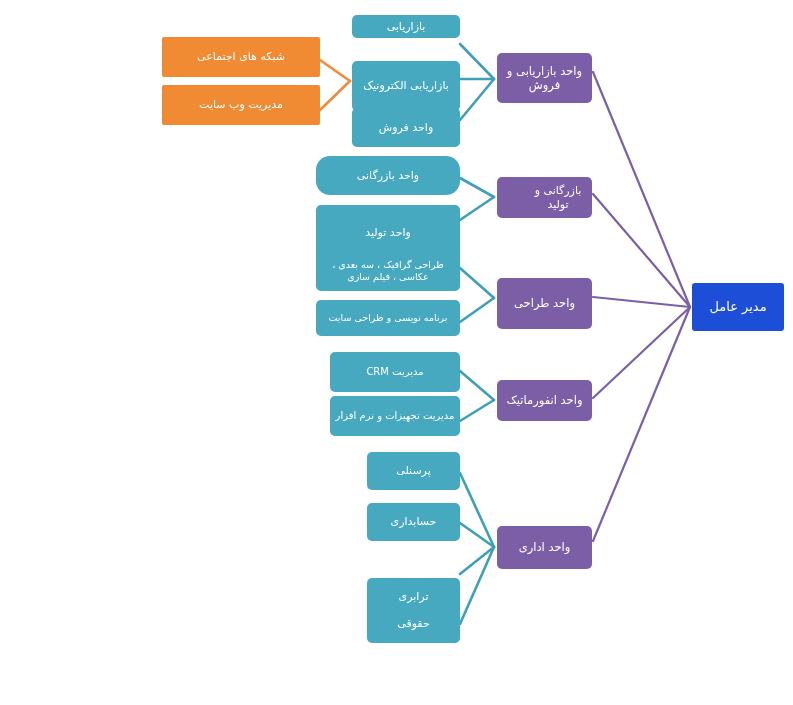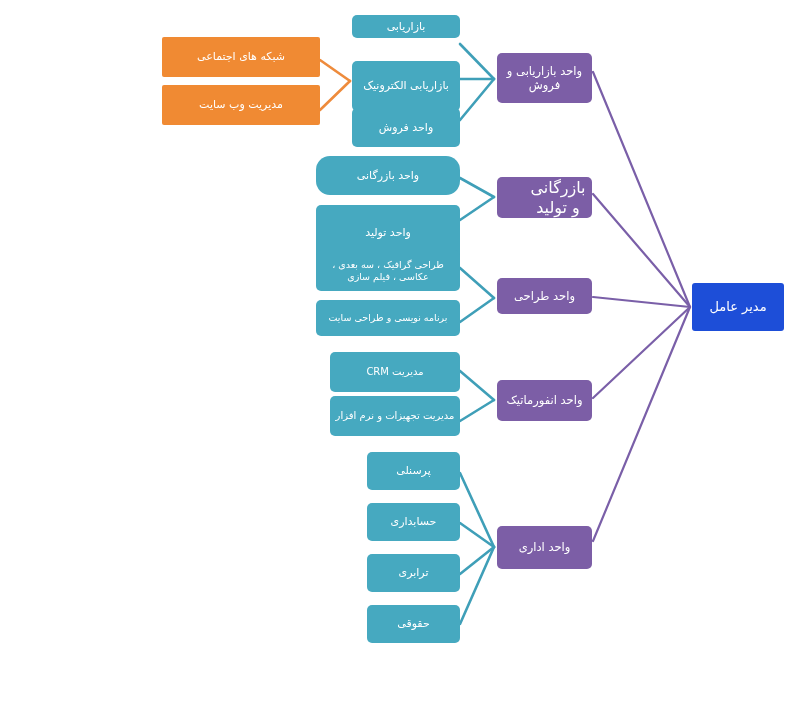--- a/index.html
+++ b/index.html
@@ -82,24 +82,24 @@
       <line x1="320" y1="110" x2="350" y2="81" stroke="#ee8b3c" stroke-width="2.6" stroke-linecap="round"></line>
     </svg>
 
   <div id="node-layer">
       <div class="node node-red" style="left: 692px; top: 283px; width: 92px; height: 48px; font-size: 13px;">
         <span class="node-label">مدیر عامل</span>
       </div>
       <div class="node node-purple" style="left: 497px; top: 53px; width: 95px; height: 50px; font-size: 11.5px;">
         <span class="node-label">واحد بازاریابی و فروش</span>
       </div>
-      <div class="node node-purple" style="left: 497px; top: 177px; width: 95px; height: 41px; font-size: 16px; padding-left: 32px;">
+      <div class="node node-purple" style="left: 497px; top: 177px; width: 95px; height: 41px; font-size: 11px; padding-left: 32px;">
         <span class="node-label">بازرگانی و تولید</span>
       </div>
-      <div class="node node-purple" style="left: 497px; top: 278px; width: 95px; height: 36px; font-size: 11.5px; justify-content: center;">
+      <div class="node node-purple" style="left: 497px; top: 278px; width: 95px; height: 51px; font-size: 11.5px; justify-content: center;">
         <span class="node-label">واحد طراحی</span>
       </div>
       <div class="node node-purple" style="left: 497px; top: 380px; width: 95px; height: 41px; font-size: 11.5px;">
         <span class="node-label">واحد انفورماتیک</span>
       </div>
       <div class="node node-purple" style="left: 497px; top: 526px; width: 95px; height: 43px; font-size: 11.5px;">
         <span class="node-label">واحد اداری</span>
       </div>
       <div class="node node-teal" style="left: 352px; top: 15px; width: 108px; height: 23px; font-size: 11px;">
         <span class="node-label">بازاریابی</span>
@@ -127,21 +127,21 @@
       </div>
       <div class="node node-teal" style="left: 330px; top: 396px; width: 130px; height: 40px; font-size: 10px;">
         <span class="node-label">مدیریت تجهیزات و نرم افزار</span>
       </div>
       <div class="node node-teal" style="left: 367px; top: 452px; width: 93px; height: 38px; font-size: 11px;">
         <span class="node-label">پرسنلی</span>
       </div>
       <div class="node node-teal" style="left: 367px; top: 503px; width: 93px; height: 38px; font-size: 11px;">
         <span class="node-label">حسابداری</span>
       </div>
-      <div class="node node-teal" style="left: 367px; top: 554px; width: 93px; height: 38px; font-size: 11px;">
+      <div class="node node-teal" style="left: 367px; top: 578px; width: 93px; height: 38px; font-size: 11px;">
         <span class="node-label">ترابری</span>
       </div>
       <div class="node node-teal" style="left: 367px; top: 605px; width: 93px; height: 38px; font-size: 11px;">
         <span class="node-label">حقوقی</span>
       </div>
       <div class="node node-orange" style="left: 162px; top: 37px; width: 158px; height: 40px; font-size: 11px;">
         <span class="node-label">شبکه های اجتماعی</span>
       </div>
       <div class="node node-orange" style="left: 162px; top: 85px; width: 158px; height: 40px; font-size: 11px;">
         <span class="node-label">مدیریت وب سایت</span>

